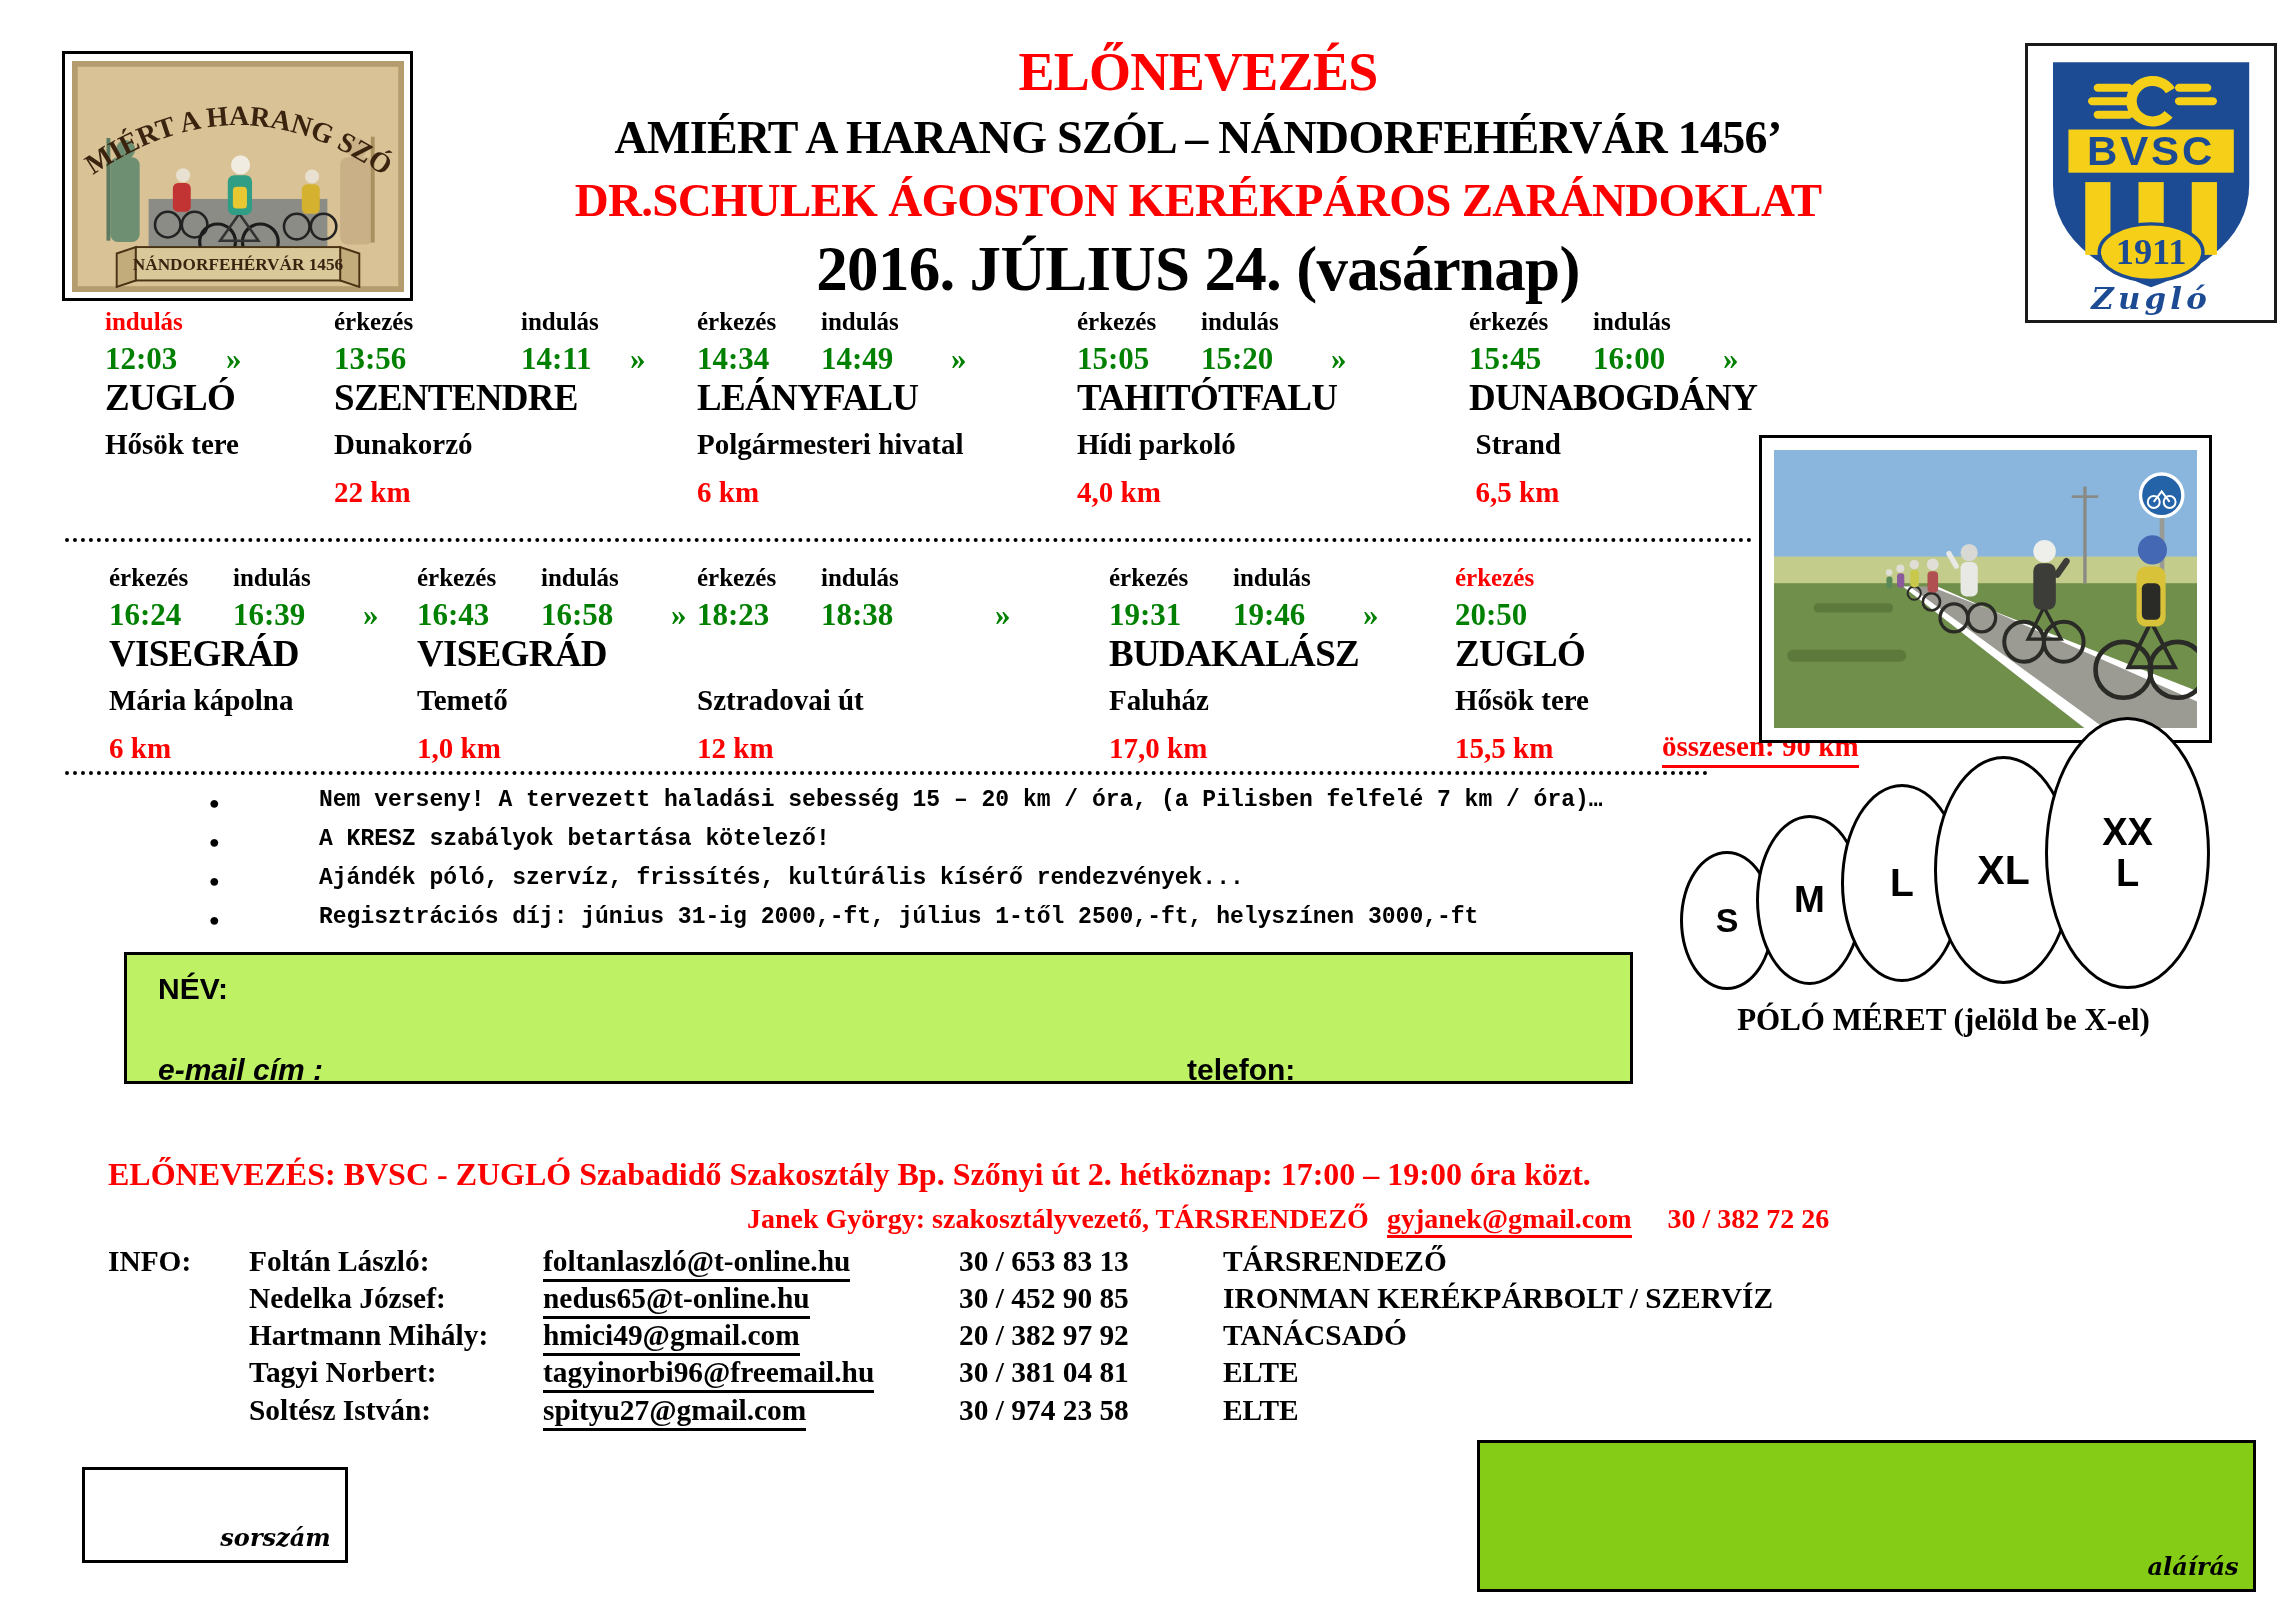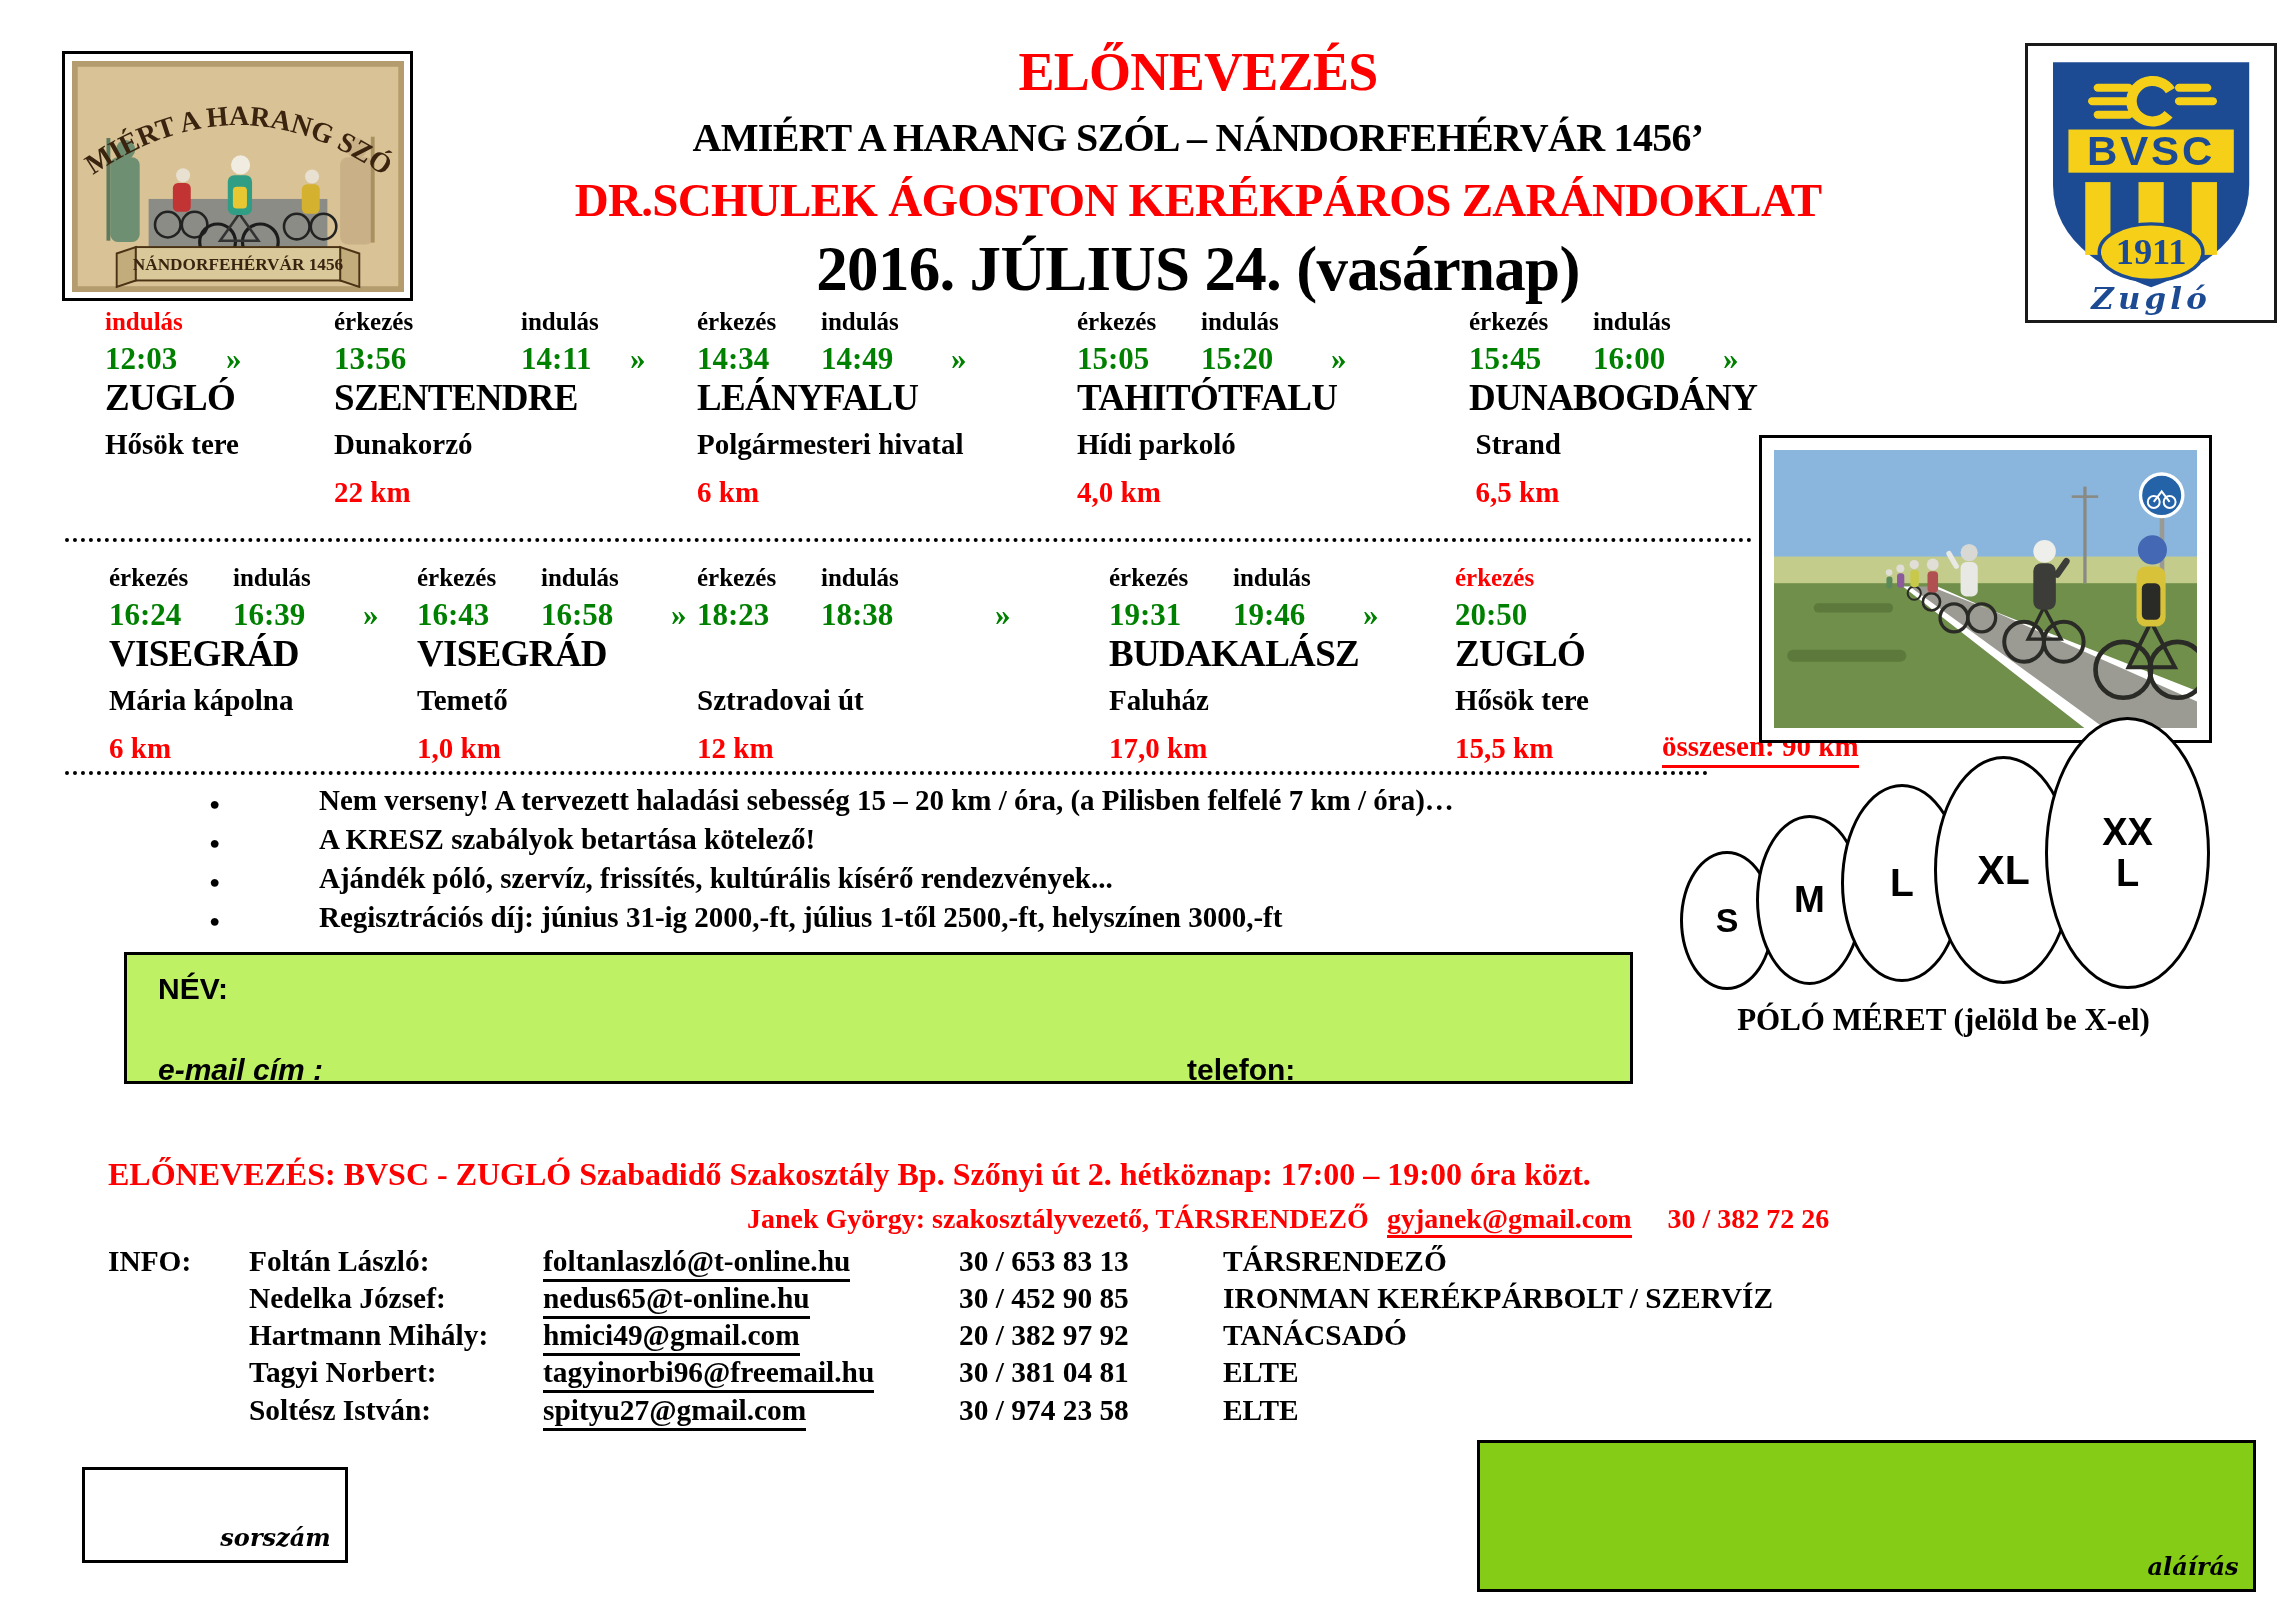--- a/index.html
+++ b/index.html
@@ -15,21 +15,21 @@
   .logo-left-frame { left:62px; top:51px; width:351px; height:250px;
     border:3.9px solid #000; background:#fff; padding:6.5px; }
   .logo-left-frame svg { width:100%; height:100%; display:block; }
   .logo-right-frame { left:2025px; top:43px; width:252px; height:280px;
     border:3.3px solid #1a1a1a; background:#fff; padding:3.9px; }
   .logo-right-frame svg { width:100%; height:100%; display:block; }
 
   
   .titles { left:406px; top:39px; width:1584px; text-align:center; letter-spacing:-0.7px; }
   .t1 { font-size:54px; line-height:67px; color:#ff0000; }
-  .t2 { font-size:40px; line-height:63px; color:#000; }
+  .t2 { font-size:46px; line-height:63px; color:#000; }
   .t3 { font-size:47px; line-height:62px; color:#ff0000; }
   .t4 { font-size:63px; line-height:77px; color:#000; }
 
   
   .stop { position:absolute; width:340px; height:216px; }
   .stop .s-lbl  { position:absolute; top:0;    font-size:25px; }
   .stop .s-time { position:absolute; top:33px; font-size:31px; color:#008000; }
   .stop .s-city { position:absolute; top:68px;font-size:37px; letter-spacing:-0.7px; white-space:nowrap; }
   .stop .s-place{ position:absolute; top:120px;font-size:29px; white-space:nowrap; }
   .stop .s-km   { position:absolute; top:168px;font-size:29px; color:#ff0000; }
@@ -45,22 +45,22 @@
   .dots1 { left:65px; top:538px;  width:1688px; }
   .dots2 { left:65px; top:771px; width:1644px; }
 
   
   .photo-frame { left:1759px; top:435px; width:453px; height:308px;
     border:3.9px solid #000; background:#fff; padding:11.8px; }
   .photo-frame svg { width:100%; height:100%; display:block; }
 
   
   .bullets { left:209px; top:784px; width:1492px; list-style:none; }
-  .bullets li { position:relative; padding-left:110px; font-size:29px;
-    line-height:33px; margin-bottom:5.9px; white-space:nowrap; }
+  .bullets li { position:relative; padding-left:110px; font-size:23px;
+    line-height:33px; margin-bottom:5.9px; white-space:nowrap;font-family:Liberation Mono, monospace; }
   .bullets li::before { content:"●"; position:absolute; left:0; top:3.9px; font-size:18.3px; }
 
   
   .ellipse { position:absolute; border:3.3px solid #000; border-radius:50%;
     background:#fff; display:flex; align-items:center; justify-content:center;
     font-family:"Liberation Sans", sans-serif; font-weight:bold; color:#000; }
   .e-s  { left:1680px; top:851px; width:94px; height:139px; font-size:34px; }
   .e-m  { left:1756px; top:815px; width:107px; height:170px; font-size:37px; }
   .e-l  { left:1841px; top:784px; width:122px; height:198px; font-size:39px; }
   .e-xl { left:1934px; top:756px; width:139px; height:228px; font-size:41px; }

